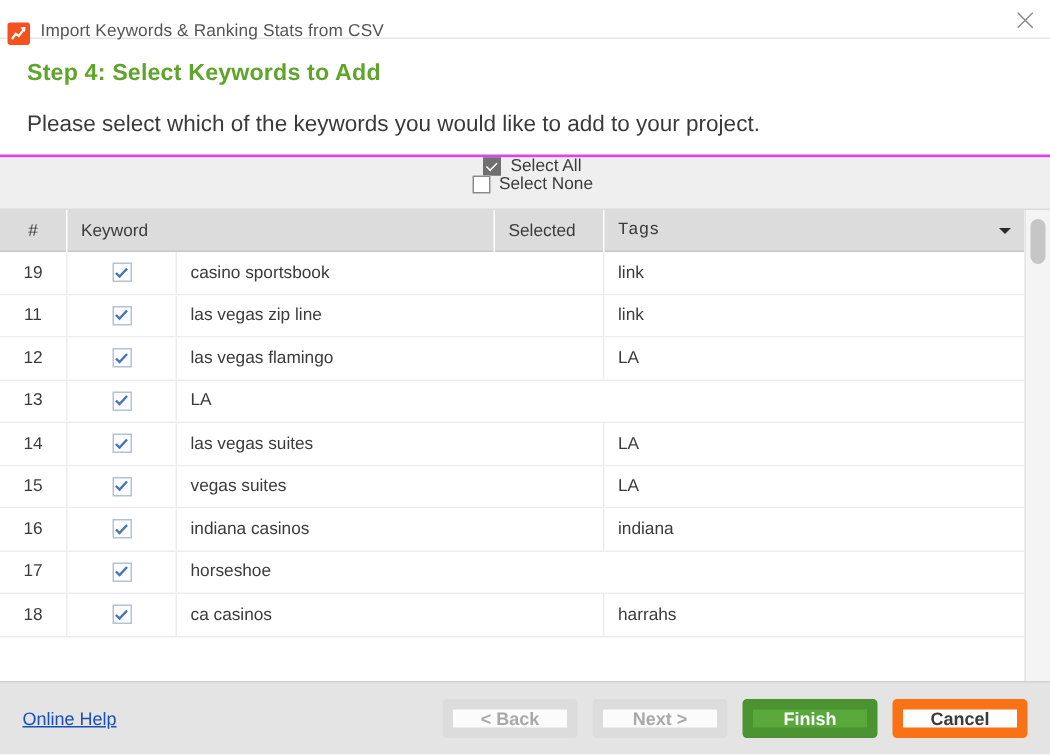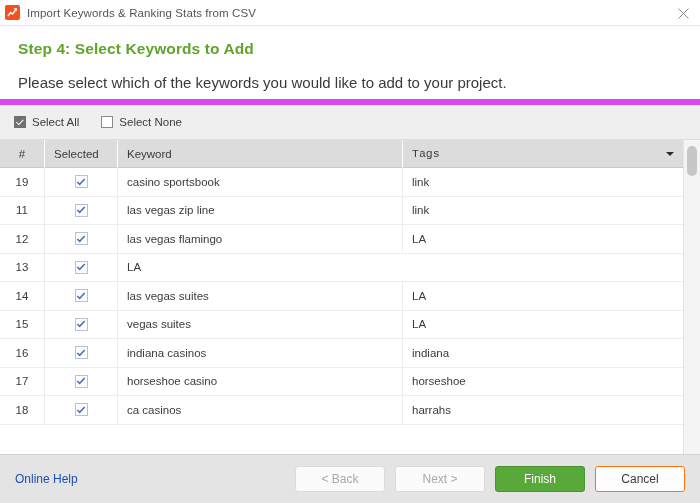--- a/index.html
+++ b/index.html
@@ -19,22 +19,22 @@
     flex-direction: column;
   }
 
   
   .titlebar {
     height: 26px;
     min-height: 26px;
     background: #ffffff;
     border-bottom: 1px solid #e6e6e6;
     display: flex;
-    align-items: center;
-    padding: 0 0 0 5px;
+    align-items: flex-start;
+    padding: 15px 0 0 5px;
     position: relative;
   }
   .app-icon {
     width: 15px; height: 15px;
     border-radius: 2px;
     background: #f4511e;
     display: flex;
     align-items: center;
     justify-content: center;
     margin-right: 7px;
@@ -57,21 +57,21 @@
     cursor: pointer;
   }
   .close-btn svg { display:block; }
 
   
   .header {
     background: #ffffff;
     padding: 14px 18px 0 18px;
     height: 79px;
     min-height: 79px;
-    border-bottom: 6px solid #d946ef;
+    border-bottom: 2px solid #d946ef;
   }
   .step-title {
     color: #5fa52b;
     font-size: 15.5px;
     font-weight: bold;
     margin: 0 0 16px 0;
     letter-spacing: .1px;
   }
   .step-desc {
     color: #3a3a3a;
@@ -80,21 +80,22 @@
   }
 
   
   .selectbar {
     background: #efefef;
     height: 35px;
     min-height: 35px;
     border-bottom: 1px solid #dcdcdc;
     display: flex;
     align-items: center;
-    padding-left: 14px;
+    padding-left: 32px;
+    flex-direction: column;
   }
   .cbgroup {
     display: flex;
     align-items: center;
     margin-right: 22px;
     cursor: pointer;
     user-select: none;
   }
   .cbbox {
     width: 12px; height: 12px;
@@ -228,35 +229,36 @@
     min-height: 49px;
     background: #e4e4e4;
     border-top: 1px solid #d2d2d2;
     display: flex;
     align-items: center;
     padding: 0 15px;
   }
   .help-link {
     font-size: 12px;
     color: #1a4fb4;
+    text-decoration: underline;
     cursor: pointer;
   }
   .spacer { flex: 1 1 auto; }
   .btn {
     height: 26px;
     min-width: 90px;
     font-size: 12px;
-    font-weight: normal;
+    font-weight: bold;
     border-radius: 3px;
     display: flex;
     align-items: center;
     justify-content: center;
     margin-left: 10px;
     cursor: pointer;
-    border: 1px solid #f97316;
+    border: 7px solid #f97316;
     background: #fdfdfd;
     color: #3b3b3b;
   }
   .btn.disabled {
     color: #a9a9a9;
     border-color: #dcdcdc;
     background: #fbfbfb;
     cursor: default;
   }
   .btn.primary {
@@ -299,22 +301,22 @@
     <div class="cbgroup">
       <span class="cbbox"></span>
       <span class="cblabel">Select None</span>
     </div>
   </div>
 
   <div class="tablewrap">
     <div class="table">
       <div class="thead">
         <div class="th c-num">#</div>
+        <div class="th c-kw">Keyword</div>
         <div class="th c-sel">Selected</div>
-        <div class="th c-kw">Keyword</div>
         <div class="th c-tag">
           <span>Tags</span>
           <span class="caret"></span>
         </div>
       </div>
       <div class="tbody" id="tbody">
           <div class="tr">
             <div class="td c-num">19</div>
             <div class="td c-sel">
               <span class="rowcb">
@@ -399,21 +401,20 @@
           </div>
           <div class="tr">
             <div class="td c-num">17</div>
             <div class="td c-sel">
               <span class="rowcb">
                 <svg width="10" height="10" viewBox="0 0 10 10">
                   <polyline points="1.3,5 3.7,7.4 8.7,2" fill="none" stroke="#4a72b8" stroke-width="1.6"></polyline>
                 </svg>
               </span>
             </div>
-            <div class="td c-kw">horseshoe casino</div>
             <div class="td c-tag">horseshoe</div>
           </div>
           <div class="tr">
             <div class="td c-num">18</div>
             <div class="td c-sel">
               <span class="rowcb">
                 <svg width="10" height="10" viewBox="0 0 10 10">
                   <polyline points="1.3,5 3.7,7.4 8.7,2" fill="none" stroke="#4a72b8" stroke-width="1.6"></polyline>
                 </svg>
               </span>

